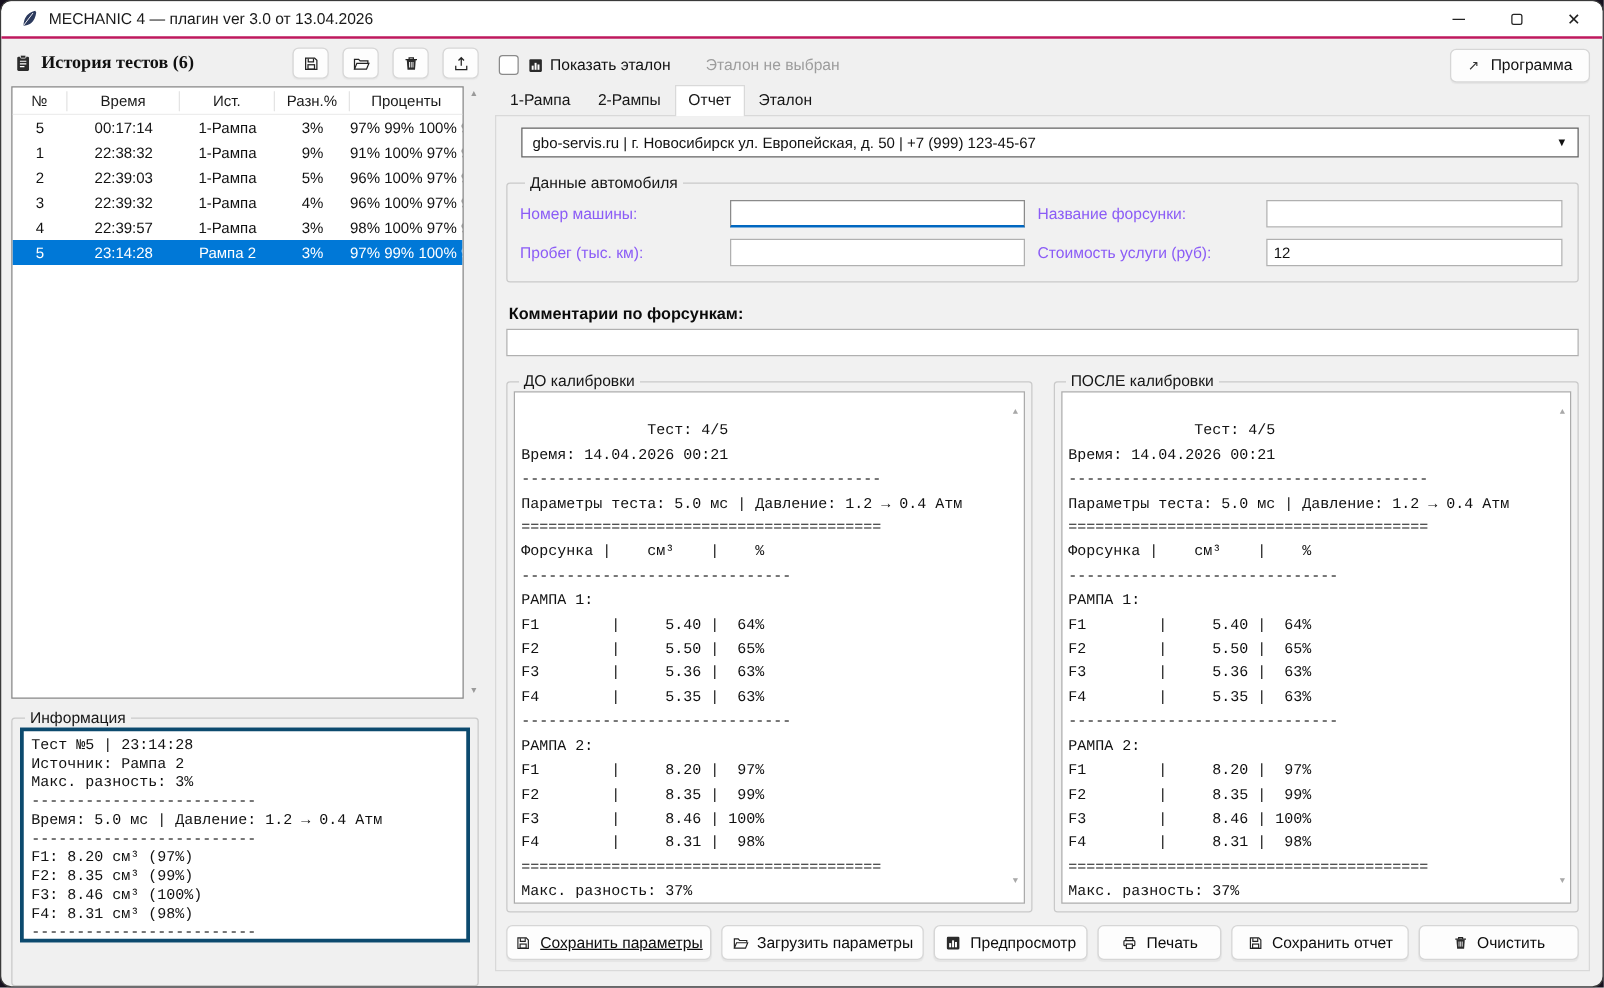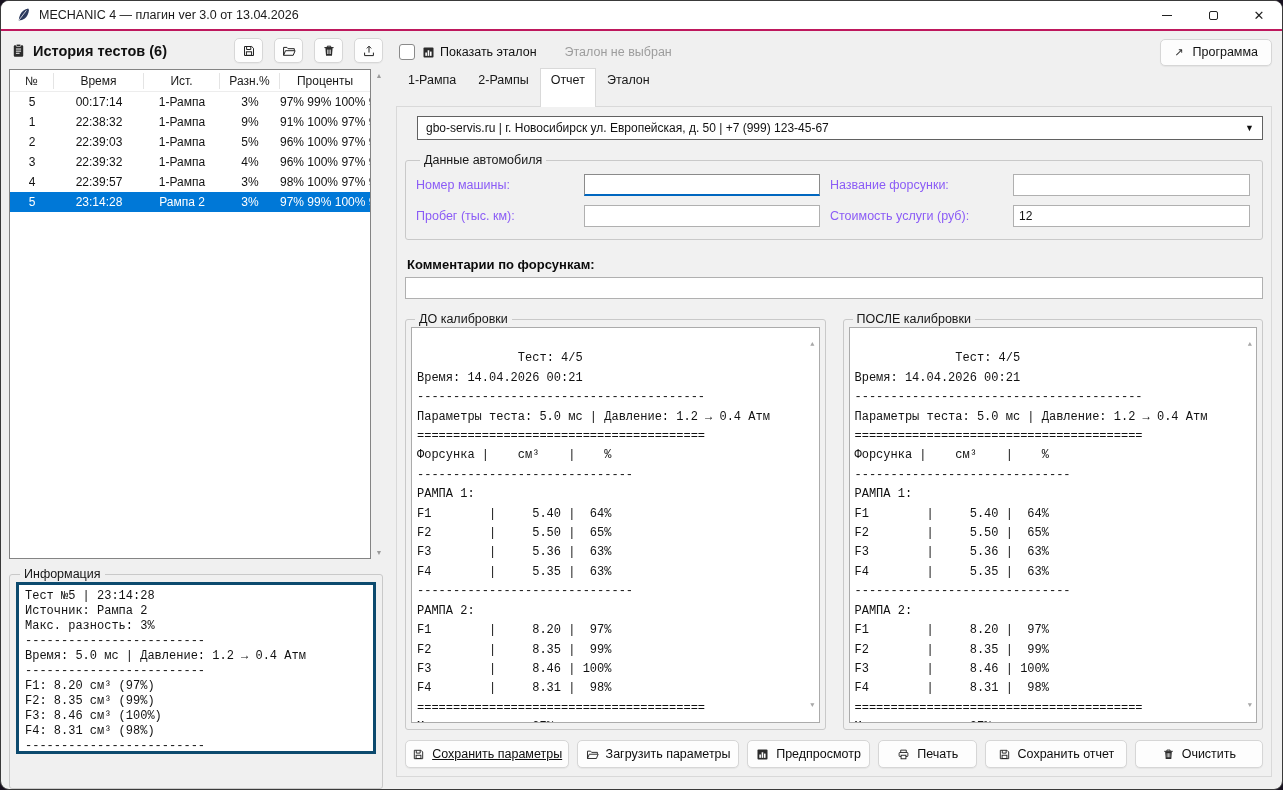--- a/index.html
+++ b/index.html
@@ -27,21 +27,21 @@
   .caption-btns { margin-left:auto; display:flex; height:100%; }
   .cap-btn { width:46px; height:100%; display:flex; align-items:center; justify-content:center; color:#222; font-size:12px; cursor:default; }
   .min-glyph { width:10px; height:1px; background:#222; display:inline-block; }
   .max-glyph { width:9px; height:9px; border:1px solid #222; border-radius:2px; display:inline-block; }
   .close-glyph { font-size:13px; line-height:1; }
   
   .content { flex:1; display:flex; min-height:0; }
   .left { width:390px; flex:0 0 390px; display:flex; flex-direction:column; }
   .right { flex:1; min-width:0; padding:6px 10px 0 5px; display:flex; flex-direction:column; }
   
-  .left-header { display:flex; align-items:center; padding:7px 8px 5px 10px; gap:7px; }
+  .left-header { display:flex; align-items:center; padding:7px 8px 5px 10px; gap:7px;font-family:Liberation Serif, serif; }
   .left-header h1 { font-size:14.5px; font-weight:bold; color:#111; margin-right:auto; }
   .tool-btn {
     width:29px; height:25px; background:#fdfdfd; border:1px solid #d7d7d7; border-radius:5px;
     display:flex; align-items:center; justify-content:center; margin-left:4px;
     box-shadow:0 1px 1px rgba(0,0,0,.04);
   }
   .table-wrap { margin:1px 4px 0 8px; height:490px; display:flex; }
   .htable { flex:1; background:#ffffff; border:1px solid #848484; display:flex; flex-direction:column; overflow:hidden; }
   .thead { display:flex; height:22px; align-items:center; font-size:12px; color:#1a1a1a; border-bottom:1px solid #ededed; }
   .th { text-align:center; border-right:1px solid #e4e4e4; height:16px; line-height:16px; }
@@ -71,21 +71,21 @@
   .chk-label { font-size:12.5px; color:#111; margin-left:5px; }
   .ref-status { font-size:12.5px; color:#9d9d9d; margin-left:28px; }
   .program-btn {
     margin-left:auto; height:27px; padding:0 13px; background:#fdfdfd; border:1px solid #d6d6d6;
     border-radius:5px; display:flex; align-items:center; gap:9px; font-size:12.5px; color:#111;
     box-shadow:0 1px 1px rgba(0,0,0,.05);
   }
   .arrow-ne { font-size:11px; color:#333; }
   .tabs { display:flex; margin-top:1px; padding-left:1px; position:relative; z-index:2; }
   .tab { font-size:12.5px; color:#161616; padding:4px 10px 5px 10px; border:1px solid transparent; border-bottom:none; }
-  .tab.active { background:#ffffff; border-color:#d9d9d9; margin-bottom:-1px; padding-bottom:20px; }
+  .tab.active { background:#ffffff; border-color:#d9d9d9; margin-bottom:-1px; padding-bottom:6px; }
   .page { flex:1; border:1px solid #d9d9d9; background:#f1f1f1; padding:9px 8px 8px 8px; display:flex; flex-direction:column; margin-bottom:12px; min-height:0; }
   .select {
     height:24px; background:#fff; border:1px solid #616161; display:flex; align-items:center;
     font-size:12px; color:#111; padding:0 8px; justify-content:space-between;margin-left:12px;
   }
   .select .caret-down { font-size:9px; color:#111; }
   .car-fs { margin-top:13px; padding:4px 12px 12px 10px; }
   .car-grid { display:grid; grid-template-columns:168px 236px 1fr 237px; column-gap:0; row-gap:9px; align-items:center; margin-top:3px; }
   .fld-label { font-size:12.5px; color:#8b5cf6; }
   .fld-label.col2 { padding-left:10px; }

